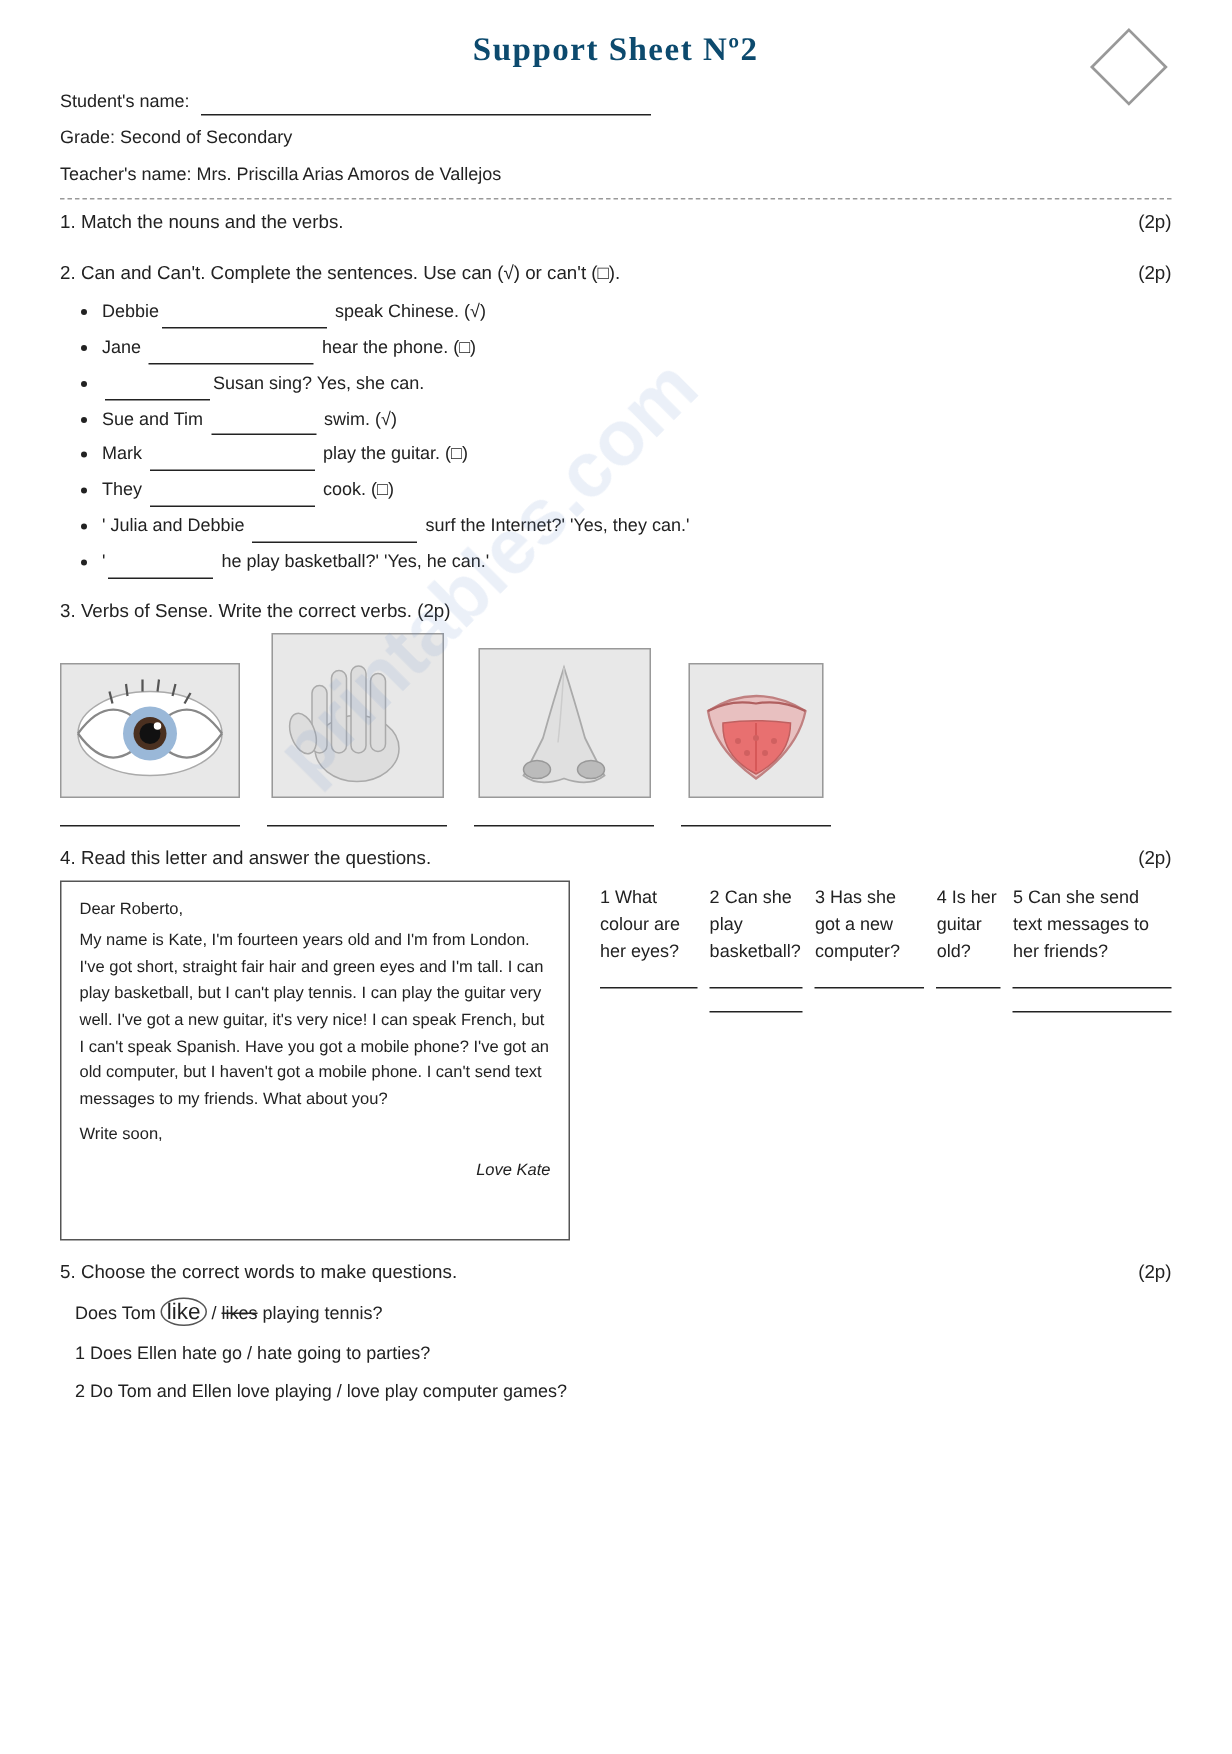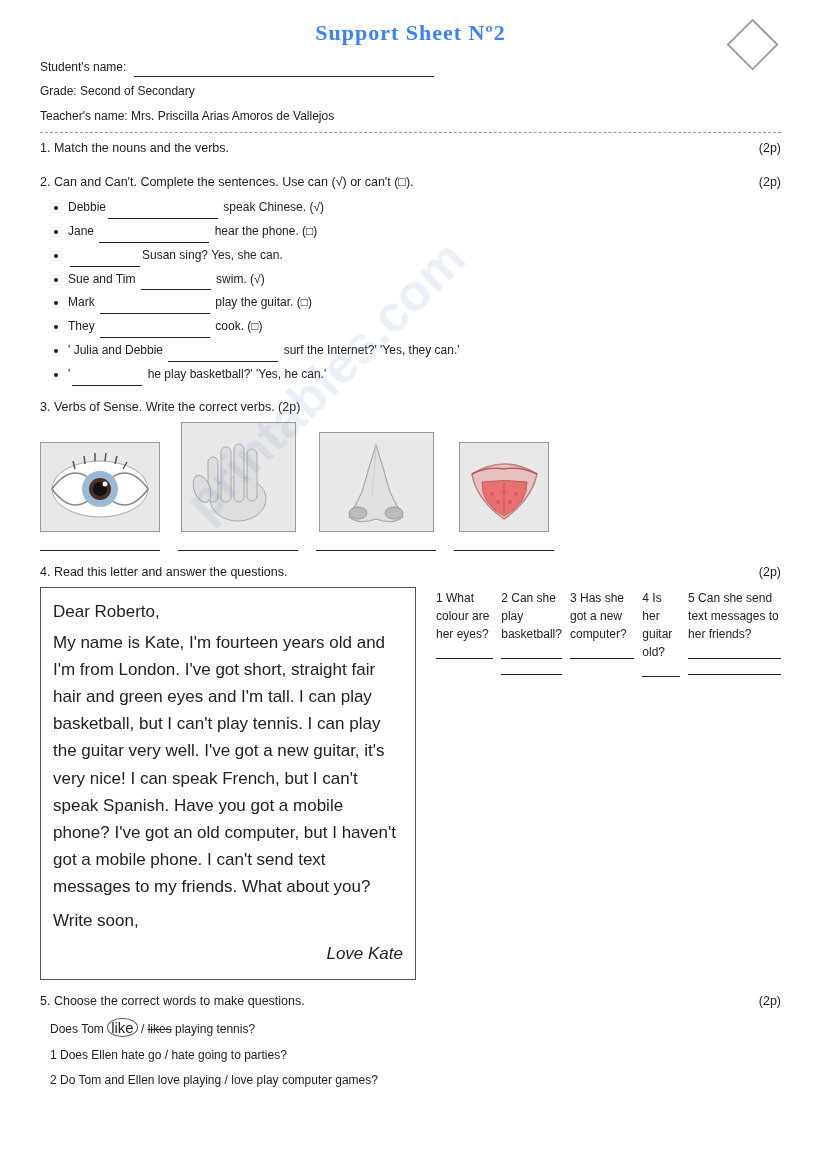--- a/index.html
+++ b/index.html
@@ -10,21 +10,21 @@
       color: #222;
       width: 821px;
       min-height: 1169px;
       padding: 20px 40px 20px 40px;
       position: relative;
     }
     .page-title {
       text-align: center;
       font-size: 22px;
       font-family: 'Times New Roman', serif;
-      color: #3b82f6;
+      color: #0c4a6e;
       font-weight: bold;
       margin-bottom: 10px;
       letter-spacing: 1px;
     }
     .diamond {
       position: absolute;
       top: 18px;
       right: 40px;
       width: 55px;
       height: 55px;
@@ -139,23 +139,23 @@
       width: 120px;
     }
     .section4-container {
       display: flex;
       gap: 20px;
       margin-top: 8px;
     }
     .letter-box {
       border: 1px solid #555;
       padding: 10px 12px;
-      width: 376px;
+      width: 340px;
       min-height: 240px;
-      font-size: 17px;
+      font-size: 11px;
       line-height: 1.6;
       flex-shrink: 0;
     }
     .letter-box p {
       margin-bottom: 2px;
     }
     .questions-col {
       flex: 1;
       display: flex;
       gap: 8px;

